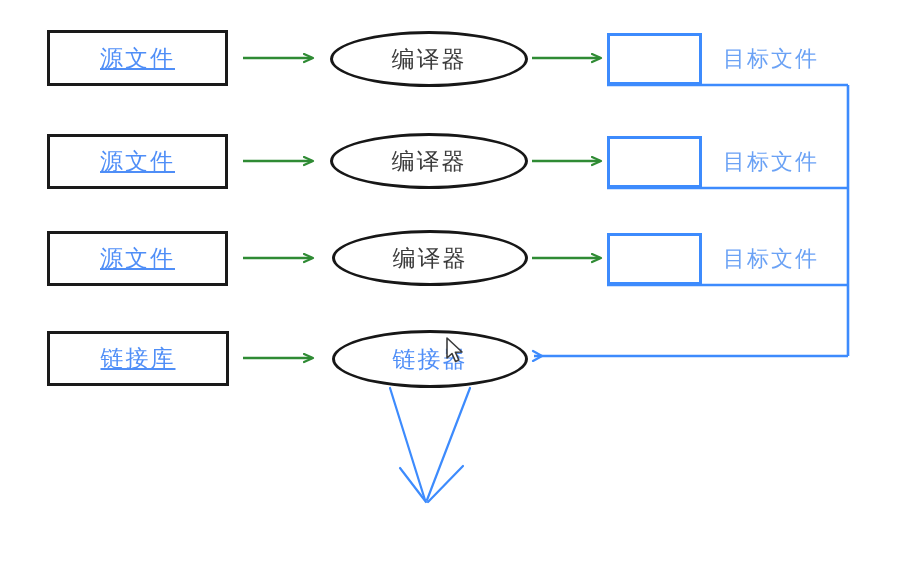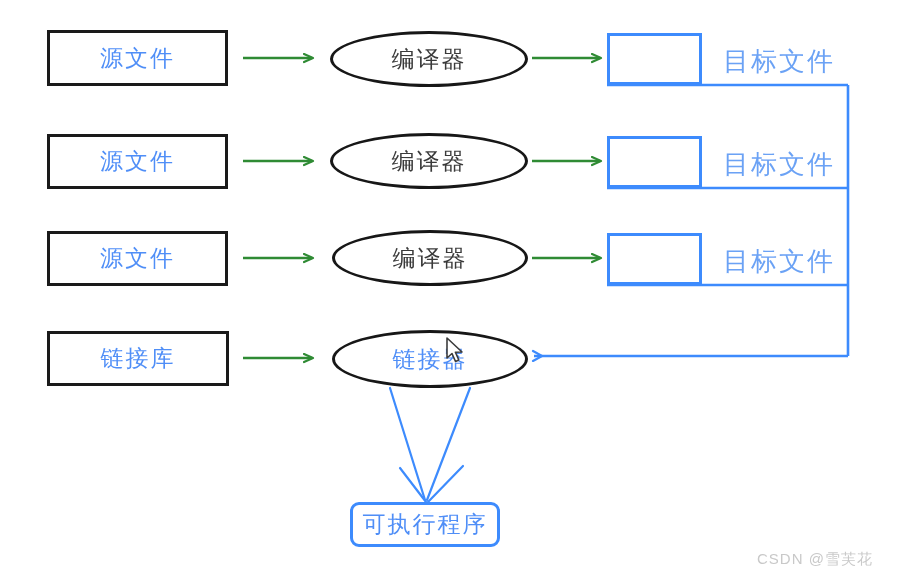--- a/index.html
+++ b/index.html
@@ -31,20 +31,21 @@
     justify-content: center;
     white-space: nowrap;
   }
   
   .rect-black {
     border: 3px solid #1a1a1a;
     background: #ffffff;
     color: #4f8ef7;
     font-size: 23px;
     letter-spacing: 2px;
+    text-decoration: underline;
   }
   
   .rect-blue {
     border: 3px solid #3d8bfd;
     background: #ffffff;
   }
   
   .rect-round-blue {
     border: 3px solid #3d8bfd;
     border-radius: 9px;
@@ -60,21 +61,21 @@
     background: #ffffff;
     font-size: 23px;
     letter-spacing: 2px;
     text-align: right;
   }
   .ellipse.dark-text { color: #3a3a3a; }
   .ellipse.blue-text { color: #4f8ef7; }
   .side-label {
     position: absolute;
     color: #6ba2f5;
-    font-size: 26px;
+    font-size: 22px;
     letter-spacing: 2px;
     white-space: nowrap;
   }
   .watermark {
     position: absolute;
     color: #c9c9c9;
     font-size: 15px;
     letter-spacing: 1px;
     white-space: nowrap;
   }
@@ -166,23 +167,19 @@
   <div class="node rect-blue" style="left:607px; top:233px; width:95px; height:52px;"></div>
   <div class="side-label" style="left:723px; top:244px;">目标文件</div>
 
   <div class="node rect-black" style="left:47px; top:331px; width:182px; height:55px;">
     <span>链接库</span>
   </div>
   <div class="node ellipse blue-text" style="left:332px; top:330px; width:196px; height:58px;">
     <span>链接器</span>
   </div>
 
-  <div class="node rect-round-blue" style="left:350px; top:502px; width:150px; height:45px;">
-    <span>可执行程序</span>
-  </div>
 
   <svg class="cursor" style="left:445px; top:337px;" width="20" height="28" viewBox="0 0 20 28">
     <path d="M2,1 L2,21 L7,16.5 L10.5,24.5 L13.8,23 L10.4,15.3 L17,15 Z" fill="#ffffff" stroke="#3c3c3c" stroke-width="1.6" stroke-linejoin="round"></path>
   </svg>
 
-  <div class="watermark" style="left:757px; top:550px;">CSDN @雪芙花</div>
 
 </div>
 
 </body></html>

